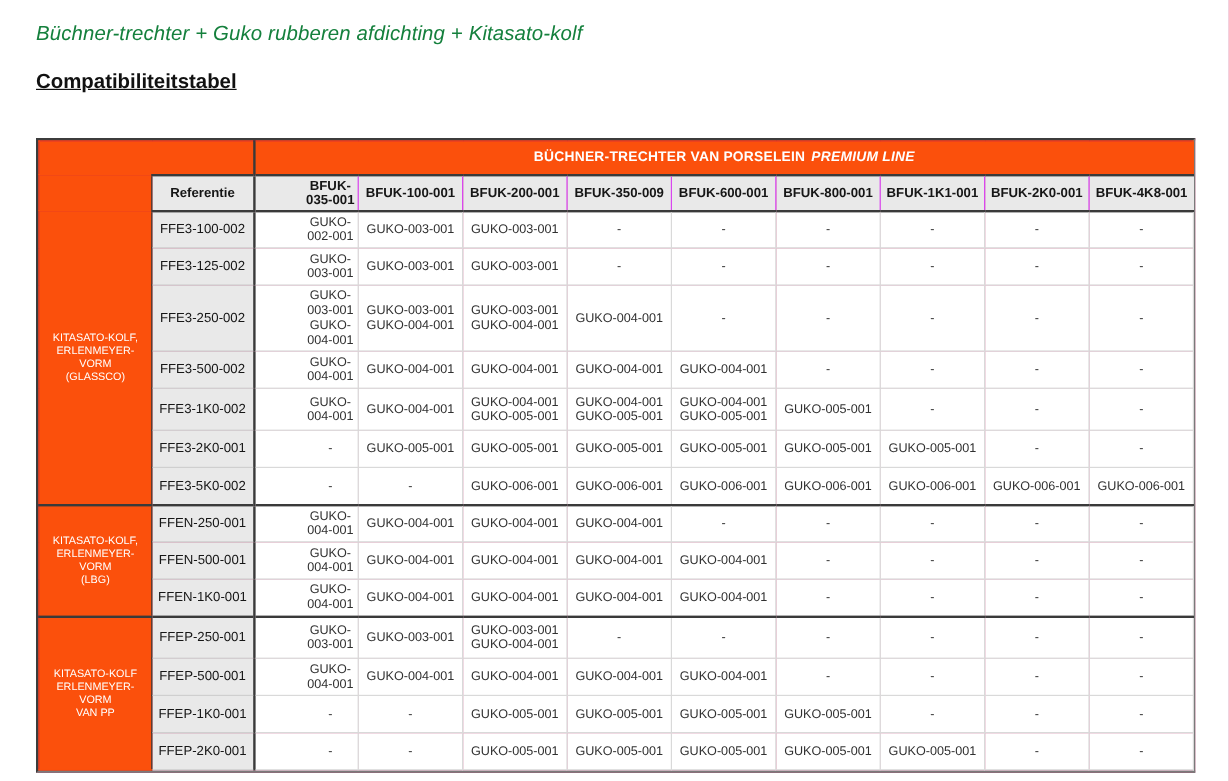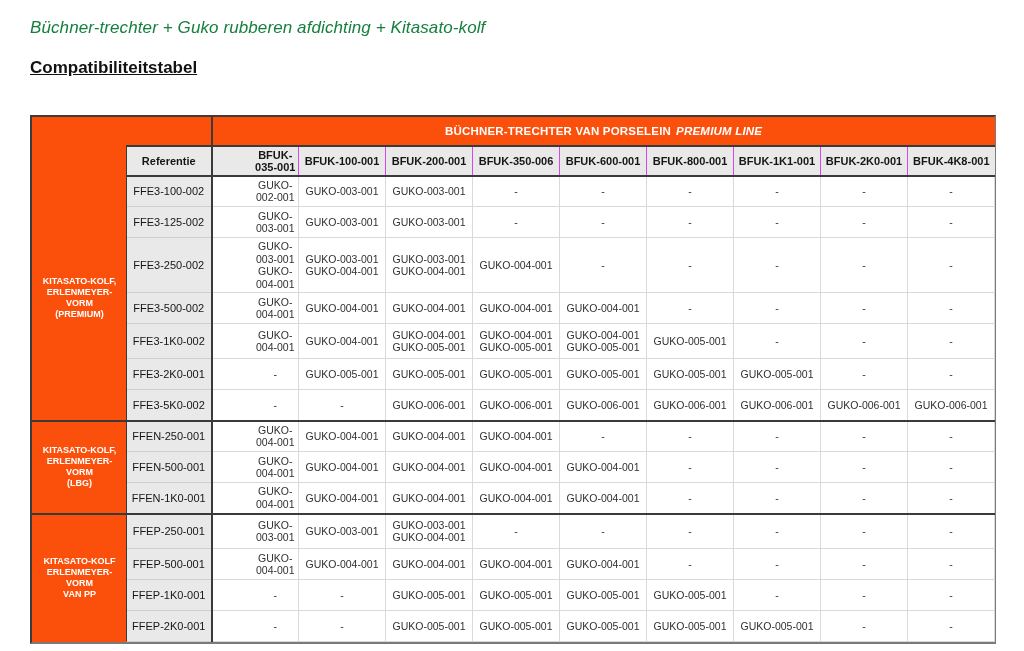--- a/index.html
+++ b/index.html
@@ -44,21 +44,21 @@
 
   .refhead,.colhead{
     background:var(--headbg);font-weight:bold;font-size:11px;color:#161616;
     border-top:2px solid var(--dark);border-bottom:2px solid var(--dark);
     border-left:1px solid #d946ef;
   }
   .refhead{border-left:1px solid var(--dark);}
   .first-data{border-left:2px solid var(--dark) !important;padding-left:41px;}
 
   .gcell{
-    background:var(--orange);color:#fff;font-weight:bold;font-size:9px;
+    background:var(--orange);color:#fff;font-weight:normal;font-size:9px;
     line-height:11px;border:1px solid var(--orange);
     border-right:1px solid var(--dark);text-align:center;
   }
   .refcell{
     background:var(--headbg);font-weight:normal;font-size:11px;color:#161616;
     border-top:1px solid #cfcfcf;border-bottom:1px solid #cfcfcf;
     border-left:1px solid var(--dark);
   }
   .data{
     font-size:10.5px;line-height:12.5px;color:#303030;
@@ -91,32 +91,32 @@
       <tr class="r-banner">
         <td class="corner" colspan="2"></td>
         <td class="banner" colspan="9"><span>BÜCHNER-TRECHTER VAN PORSELEIN</span><span class="it">PREMIUM LINE</span></td>
       </tr>
       <tr class="r-head" id="headrow">
         <td class="corner-left"></td>
         <td class="refhead">Referentie</td>
       <td class="colhead first-data">BFUK-035-001</td>
           <td class="colhead">BFUK-100-001</td>
           <td class="colhead">BFUK-200-001</td>
-          <td class="colhead">BFUK-350-006</td>
+          <td class="colhead">BFUK-350-009</td>
           <td class="colhead">BFUK-600-001</td>
           <td class="colhead">BFUK-800-001</td>
           <td class="colhead">BFUK-1K1-001</td>
           <td class="colhead">BFUK-2K0-001</td>
           <td class="colhead">BFUK-4K8-001</td>
         </tr>
     <tr class="rs">
           <td class="gcell" rowspan="7">
             <div>KITASATO-KOLF,</div>
             <div>ERLENMEYER-VORM</div>
-            <div>(PREMIUM)</div>
+            <div>(GLASSCO)</div>
           </td>
           <td class="refcell">FFE3-100-002</td>
           <td class="data first-data">
             <div>GUKO-002-001</div>
           </td>
           <td class="data">
             <div>GUKO-003-001</div>
           </td>
           <td class="data">
             <div>GUKO-003-001</div>

